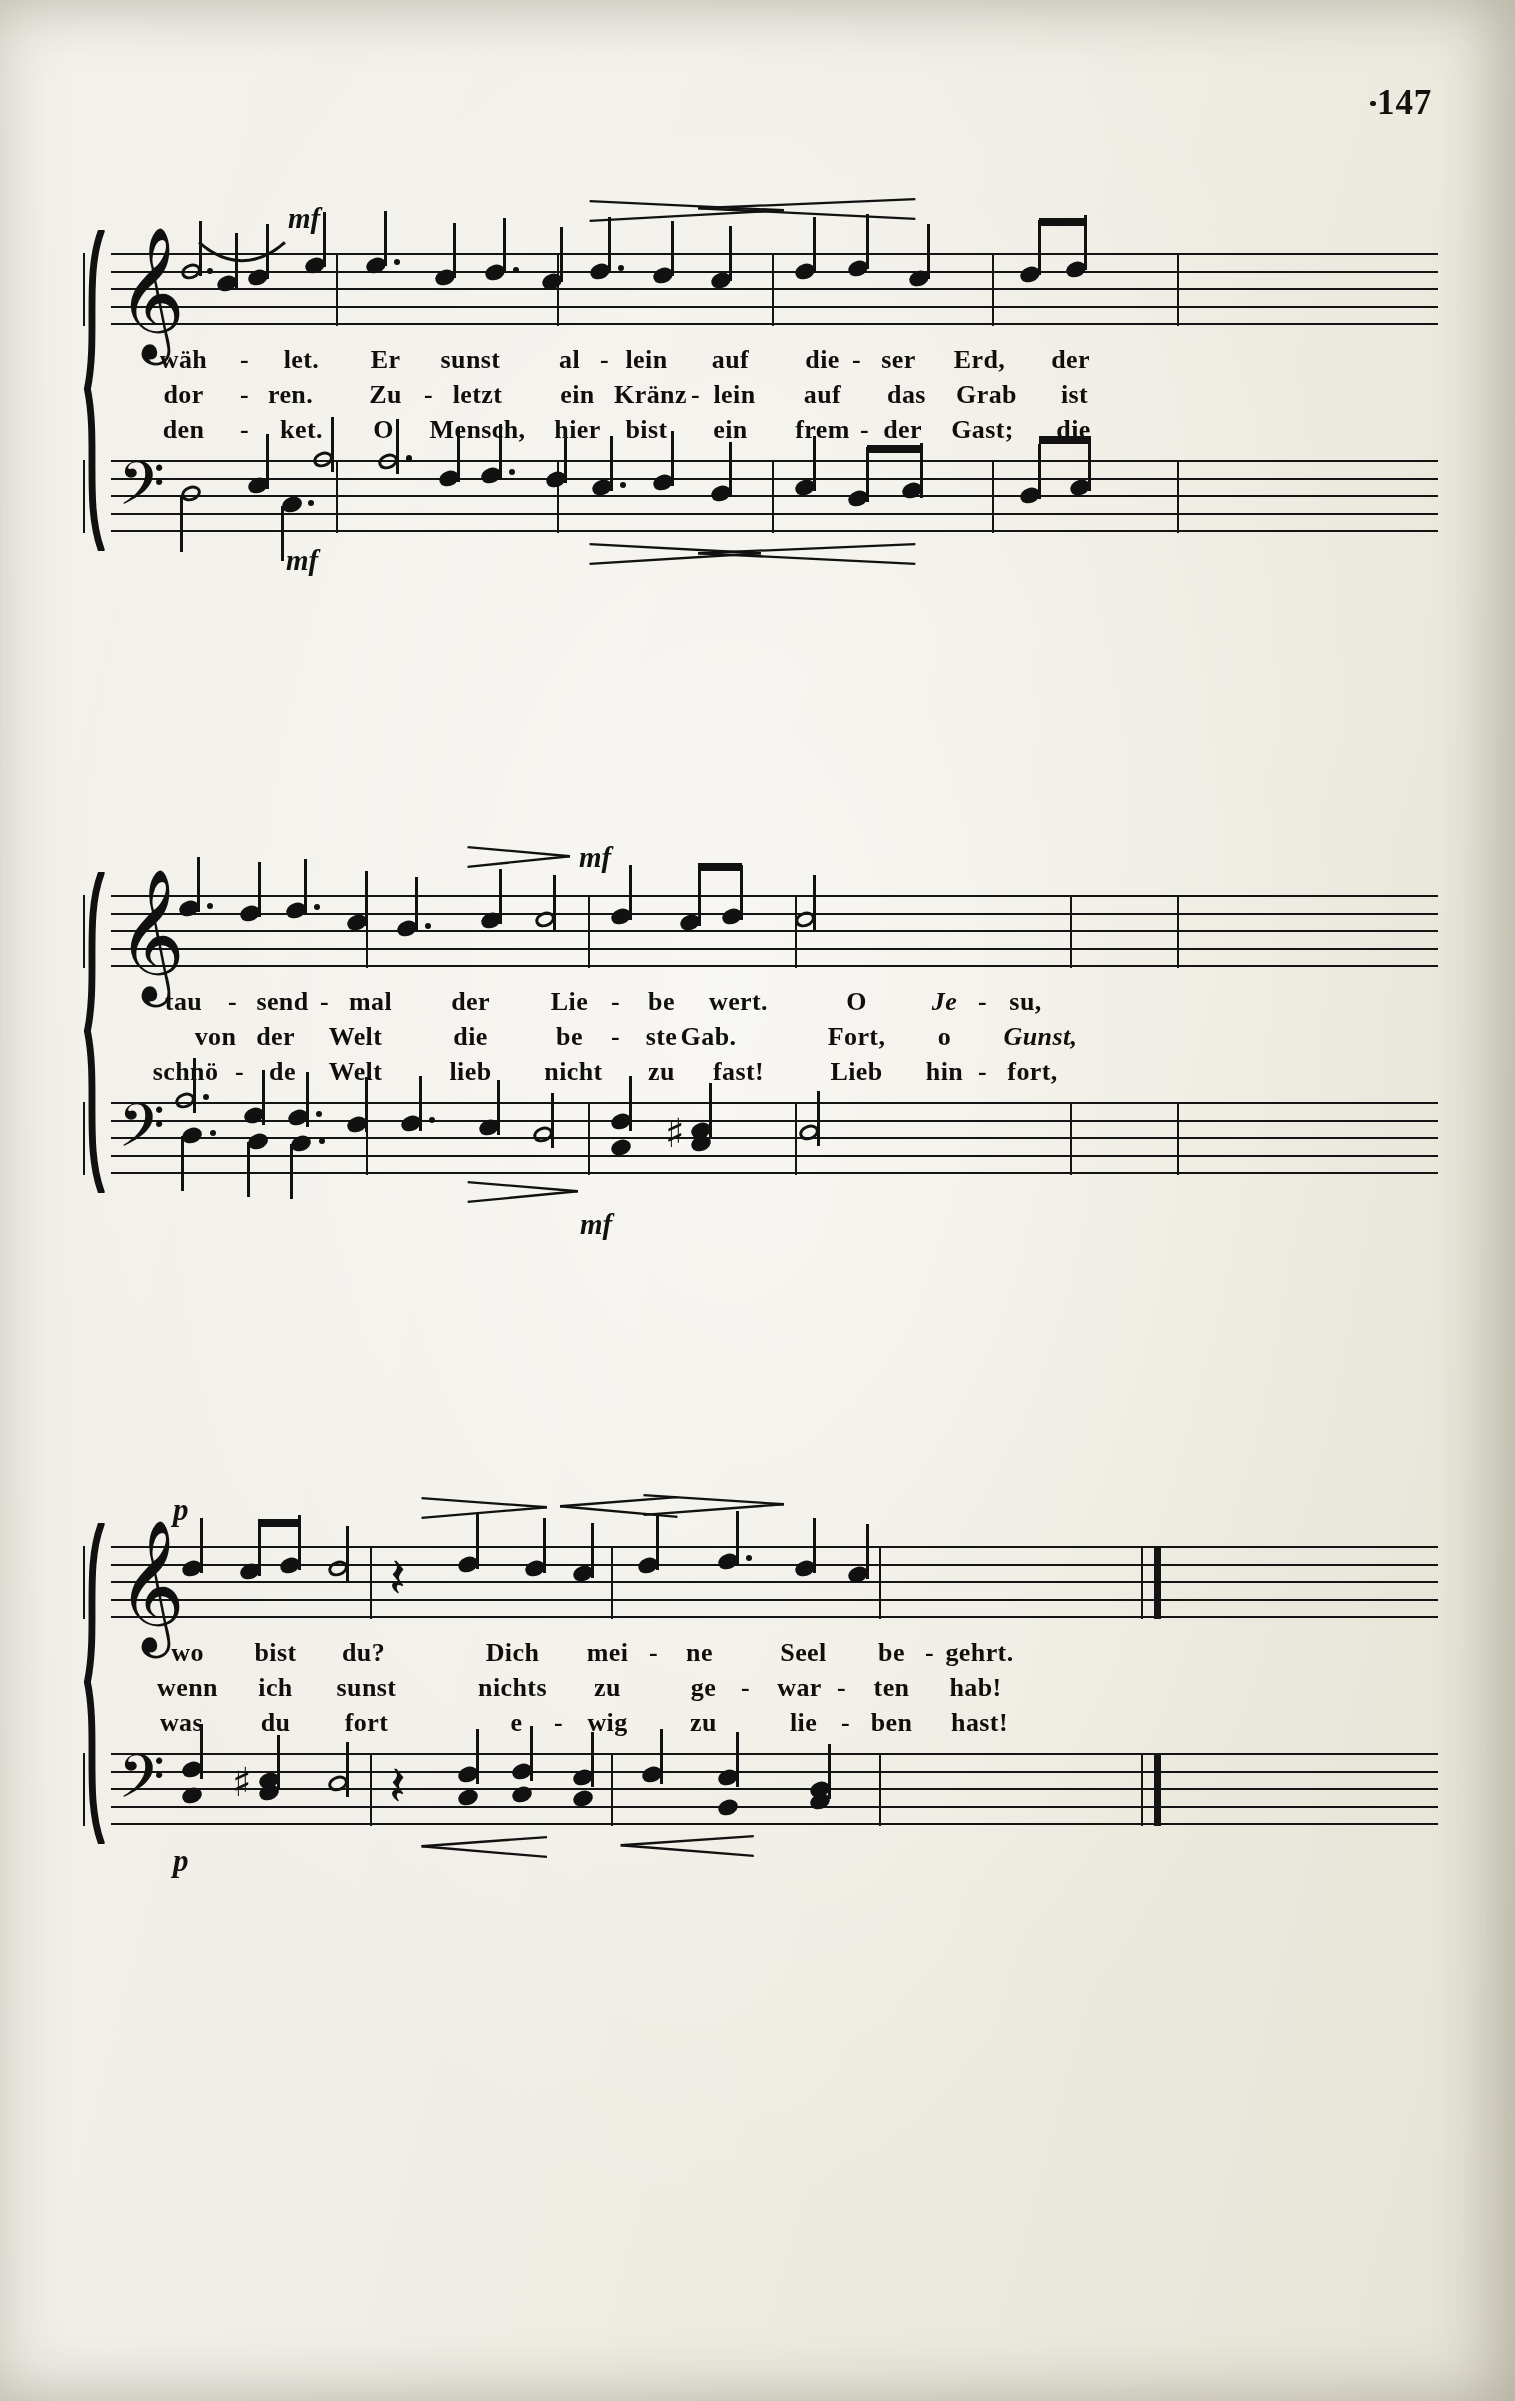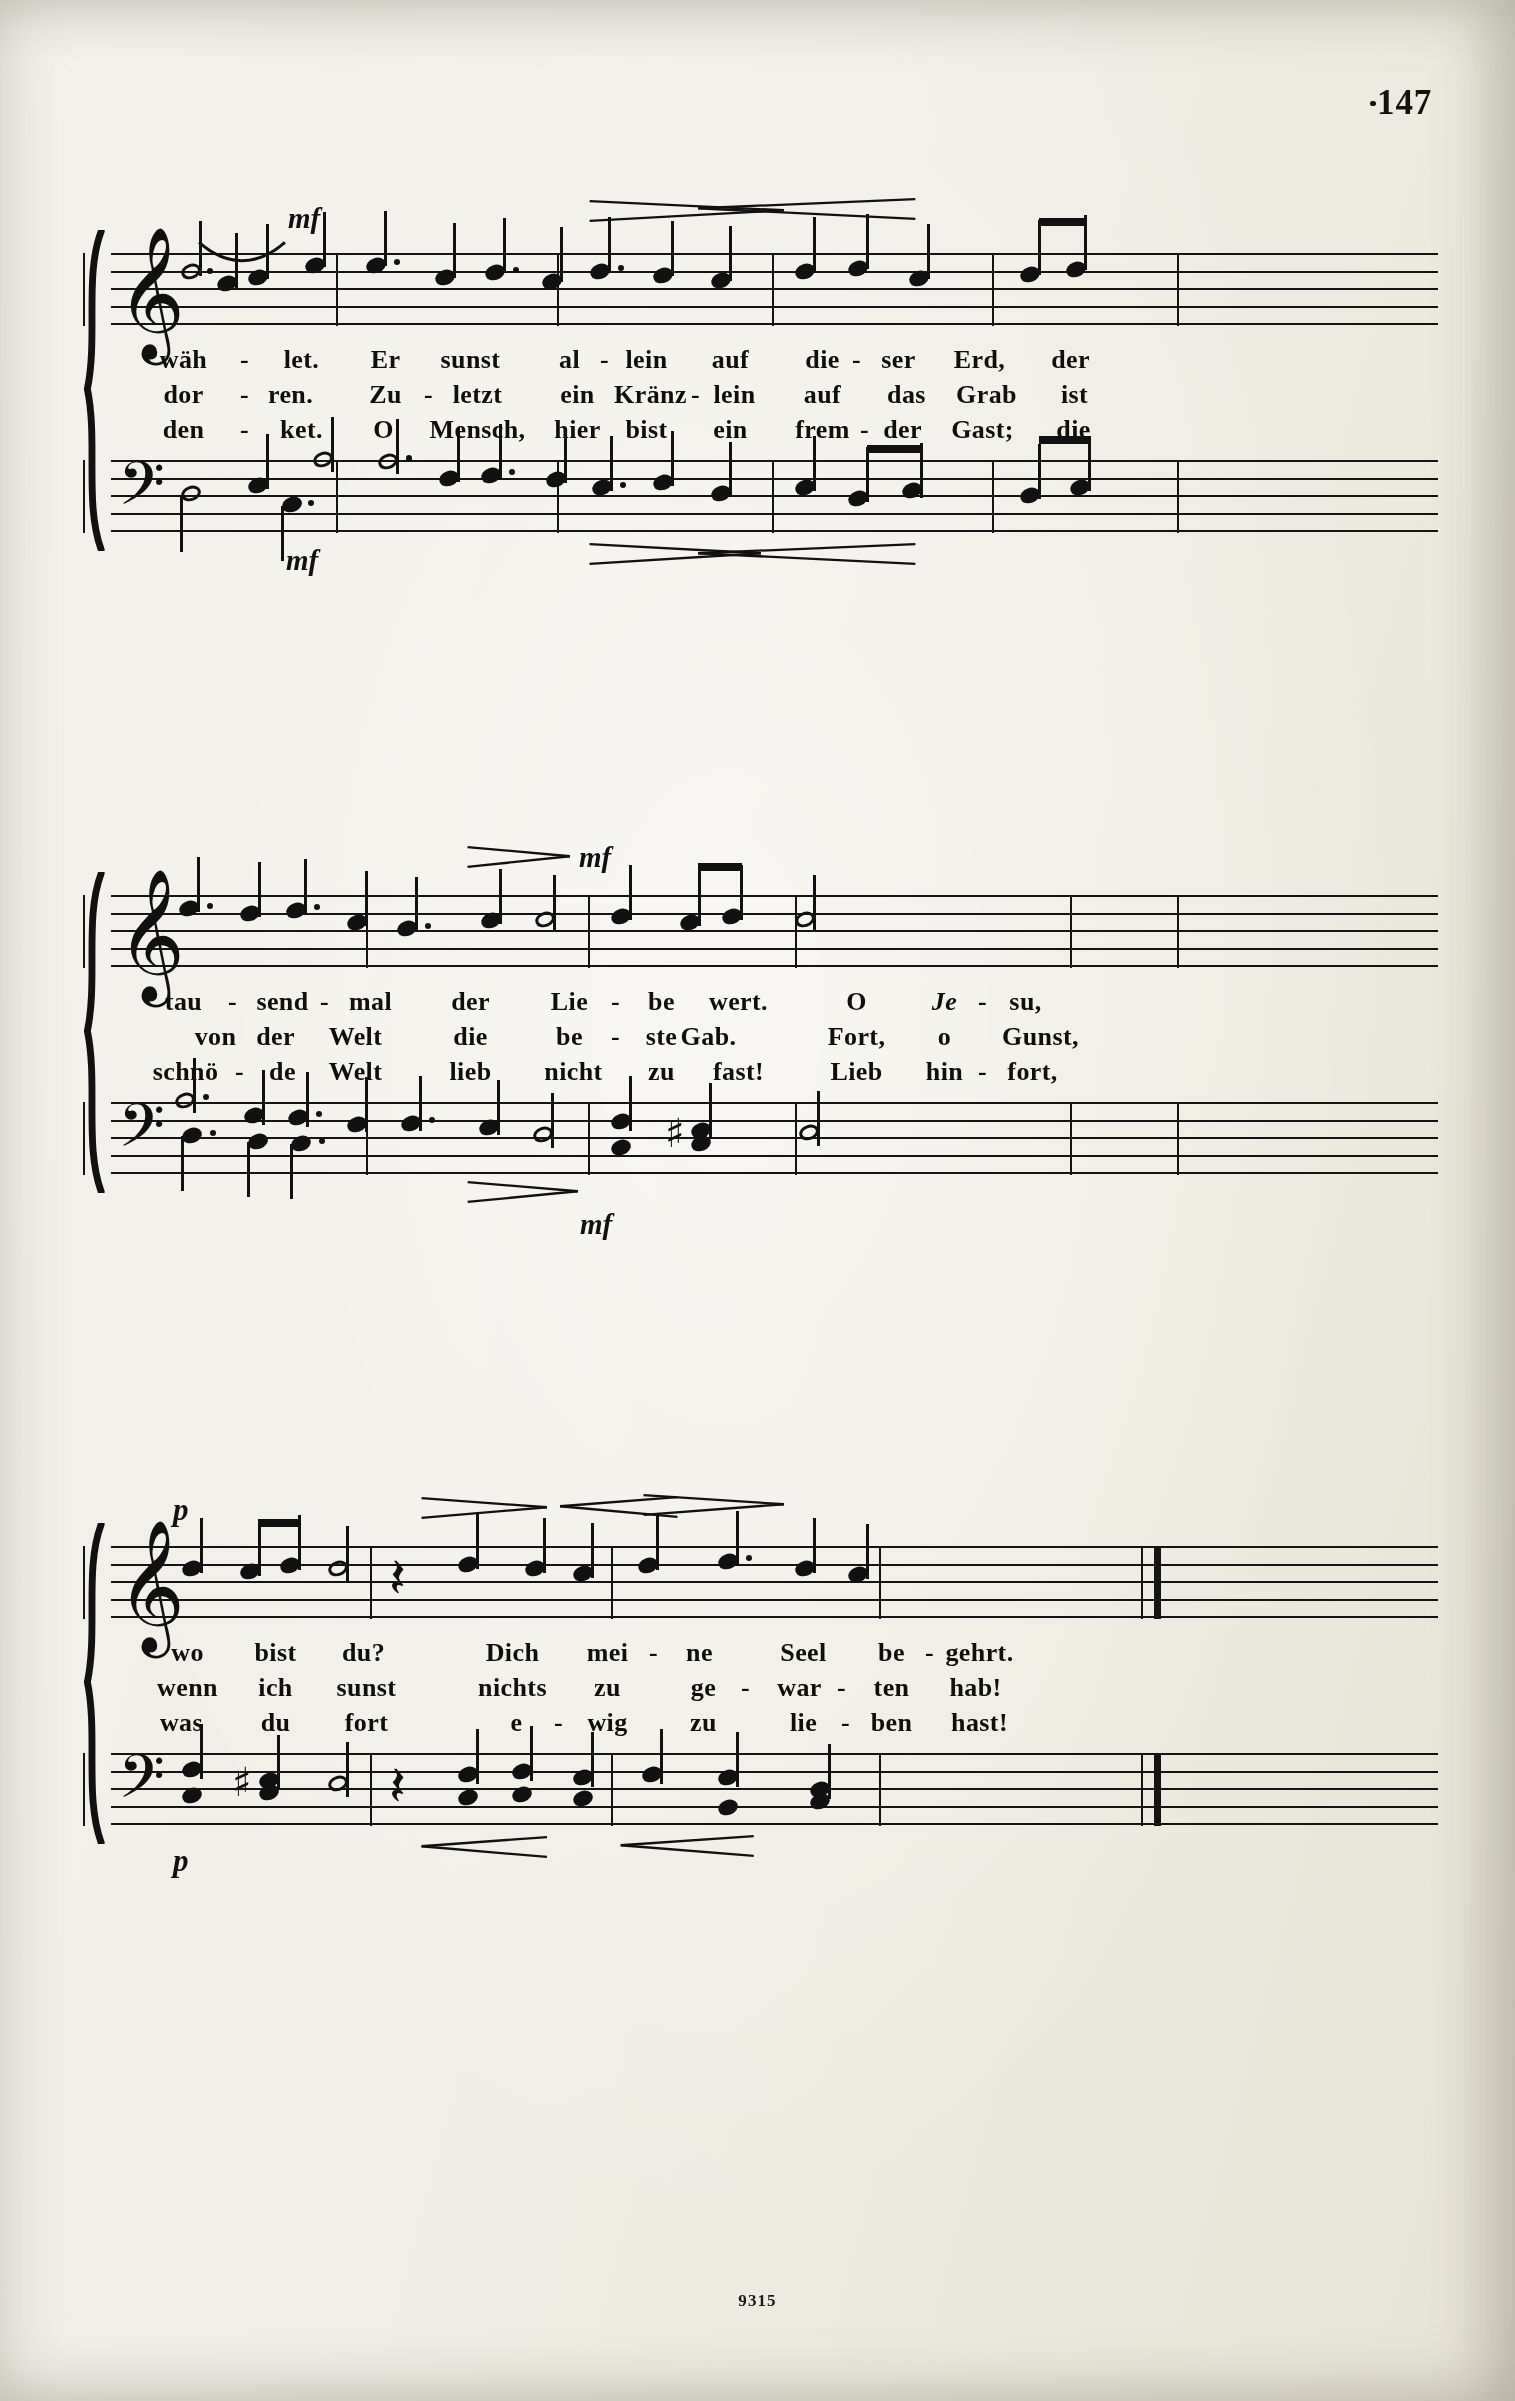--- a/index.html
+++ b/index.html
@@ -606,21 +606,21 @@
         <span class="lyric-syl" style="left:73px;margin-left:32px;">von</span>
         <span class="lyric-syl" style="left:165px;">der</span>
         <span class="lyric-syl" style="left:245px;">Welt</span>
         <span class="lyric-syl" style="left:360px;">die</span>
         <span class="lyric-syl" style="left:459px;">be</span>
         <span class="lyric-syl" style="left:505px;">-</span>
         <span class="lyric-syl" style="left:551px;">ste</span>
         <span class="lyric-syl" style="left:598px;">Gab.</span>
         <span class="lyric-syl" style="left:746px;">Fort,</span>
         <span class="lyric-syl" style="left:834px;">o</span>
-        <span class="lyric-syl" style="left:930px;">Gunst,</span>
+        <span class="lyric-syl" style="left:930px;font-style:italic;">Gunst,</span>
       </div>
       <div class="lyric-line">
         <span class="lyric-syl" style="left:75px;">schnö</span>
         <span class="lyric-syl" style="left:129px;">-</span>
         <span class="lyric-syl" style="left:172px;">de</span>
         <span class="lyric-syl" style="left:245px;">Welt</span>
         <span class="lyric-syl" style="left:360px;">lieb</span>
         <span class="lyric-syl" style="left:463px;">nicht</span>
         <span class="lyric-syl" style="left:551px;">zu</span>
         <span class="lyric-syl" style="left:628px;">fast!</span>
@@ -943,17 +943,16 @@
       </div>
       <div class="hairpin" style="left:536px; top:80px;">
         <svg width="138" height="26" viewBox="0 0 180 34">
           <path d="M2 16 L176 4" stroke="#111" stroke-width="3" fill="none"></path>
           <path d="M2 16 L176 30" stroke="#111" stroke-width="3" fill="none"></path>
         </svg>
       </div>
     </div>
   </div>
 
-  <div class="footer-num">9315</div>
 
   <div class="edge-shadow"></div>
 </div>
 
 
 </body></html>

